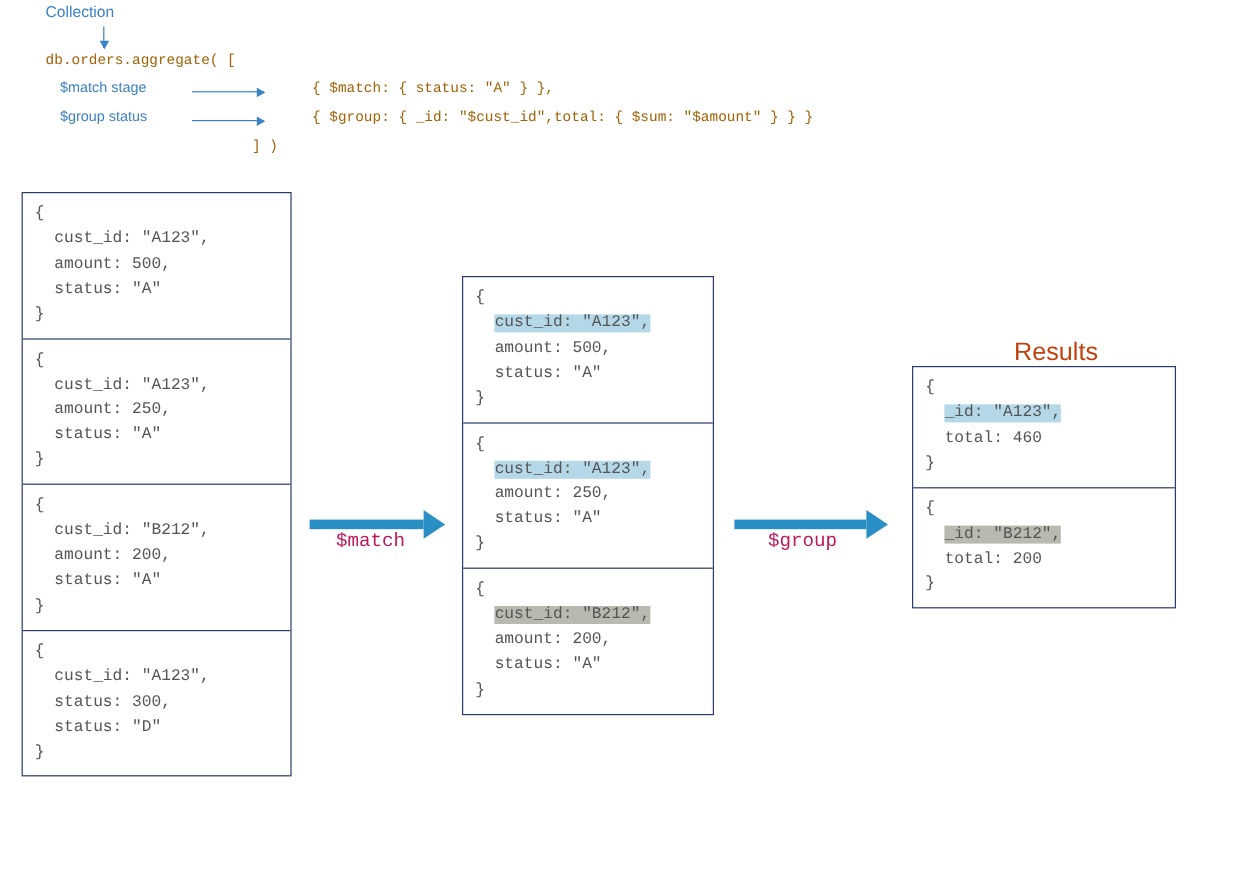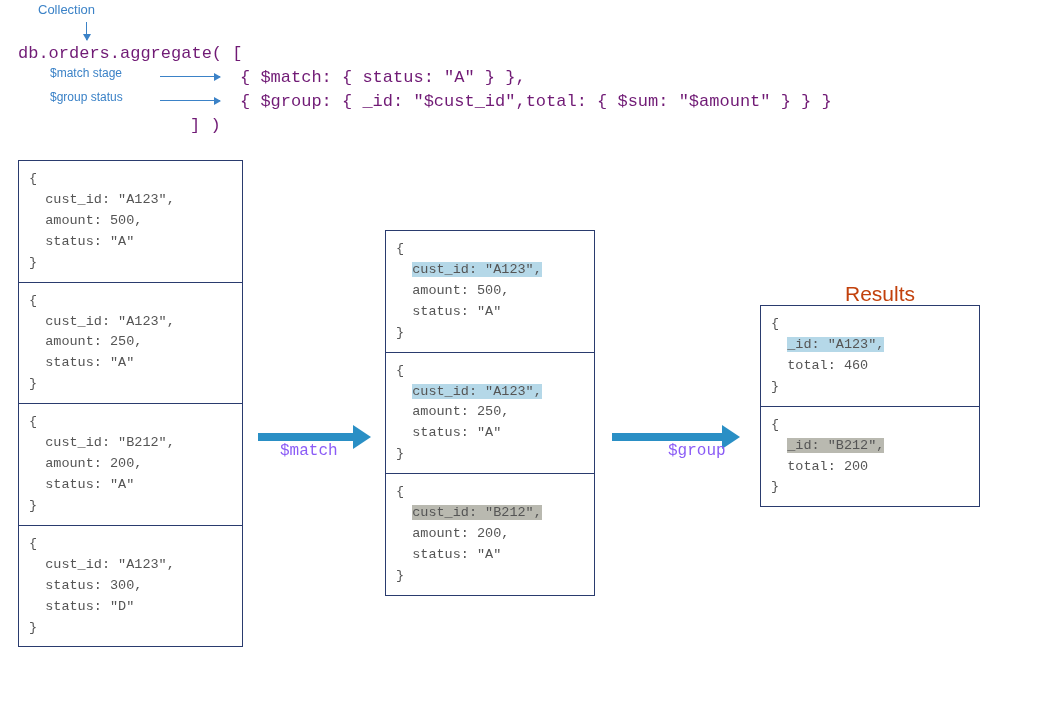--- a/index.html
+++ b/index.html
@@ -29,24 +29,25 @@
       position: absolute;
       bottom: -1px;
       left: -4px;
       border-left: 4px solid transparent;
       border-right: 4px solid transparent;
       border-top: 7px solid #3b82c7;
     }
     .code-block {
       position: absolute;
       font-family: 'Courier New', Consolas, monospace;
-      font-size: 17px;
+      font-size: 12px;
       line-height: 1.45;
       white-space: pre;
-      color: #701a75;
+      color: #a16207;
+      margin-left: 20px;
     }
     .stage-label {
       position: absolute;
       color: #3b82c7;
       font-family: -apple-system, 'Segoe UI', sans-serif;
       font-size: 12px;
     }
     .arrow-right {
       position: absolute;
       height: 0;
@@ -92,21 +93,21 @@
       background: #2a8fc5;
     }
     .big-arrow .head {
       width: 0; height: 0;
       border-top: 12px solid transparent;
       border-bottom: 12px solid transparent;
       border-left: 18px solid #2a8fc5;
     }
     .big-arrow-label {
       position: absolute;
-      color: #8b5cf6;
+      color: #be185d;
       font-family: 'Courier New', Consolas, monospace;
       font-size: 16px;
     }
   </style>
 </head>
 <body>
 
 <div class="label-collection" style="left:38px; top:2px;">Collection</div>
 <div class="arrow-down" style="left:86px; top:22px;"></div>
 
@@ -166,21 +167,21 @@
 <span>  </span><span class="hi-gray">cust_id: "B212",</span>
 <span>  amount: 200,</span>
 <span>  status: "A"</span>
 <span>}</span></div>
 </div>
 
 <div class="big-arrow" style="left:612px; top:425px;">
   <div class="shaft" style="width:110px;"></div>
     <div class="head"></div>
 </div>
-<div class="big-arrow-label" style="left:668px; top:442px;">$group</div>
+<div class="big-arrow-label" style="left:640px; top:442px;">$group</div>
 
 <div class="heading" style="left:845px; top:282px;">Results</div>
 <div class="doc-stack" style="left:760px; top:305px; width:220px;">
   <div class="doc"><span>{</span>
 <span>  </span><span class="hi-blue">_id: "A123",</span>
 <span>  total: 460</span>
 <span>}</span></div>
   <div class="doc"><span>{</span>
 <span>  </span><span class="hi-gray">_id: "B212",</span>
 <span>  total: 200</span>

